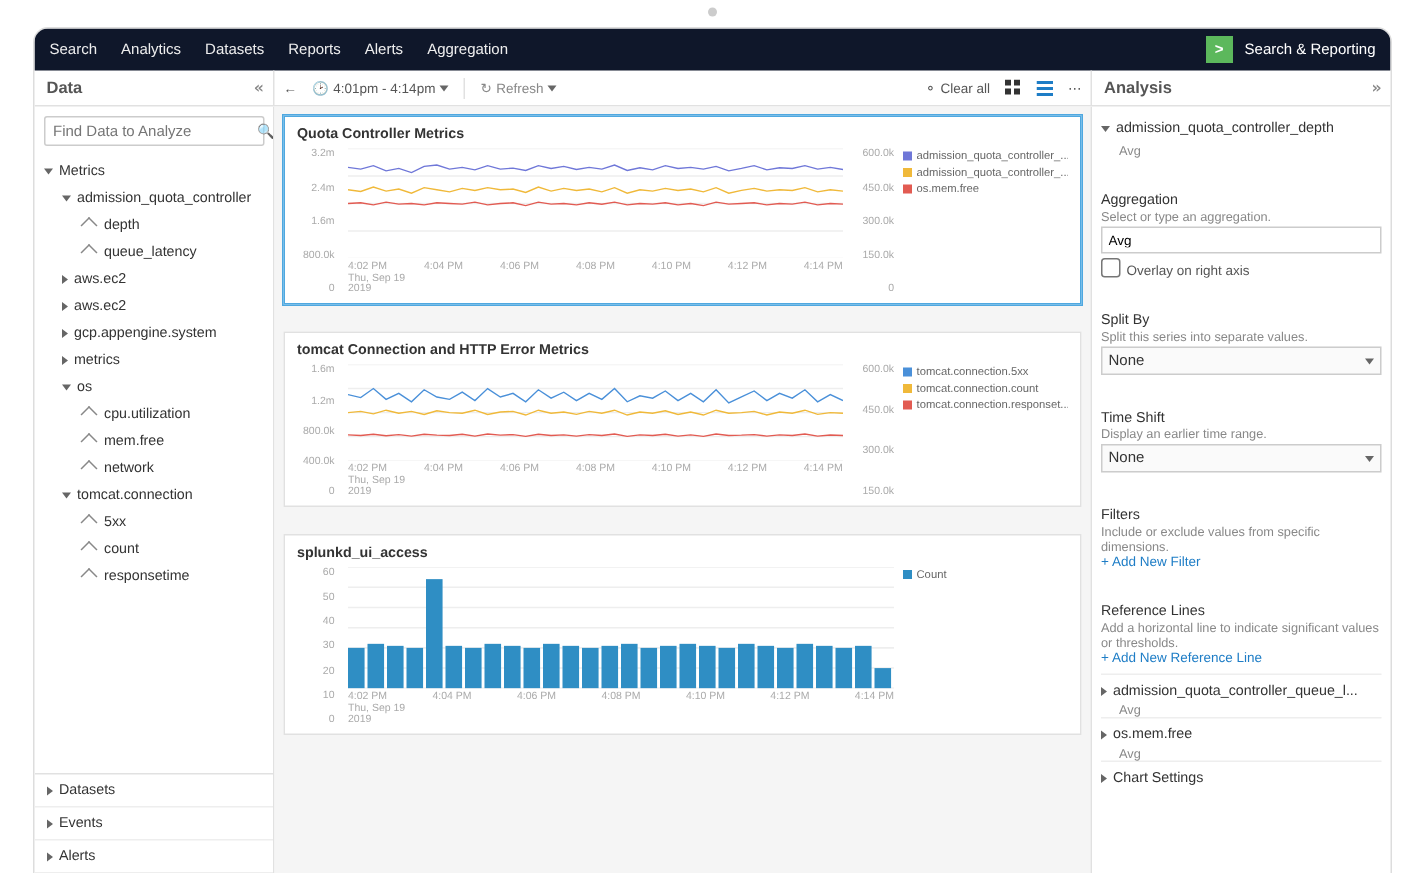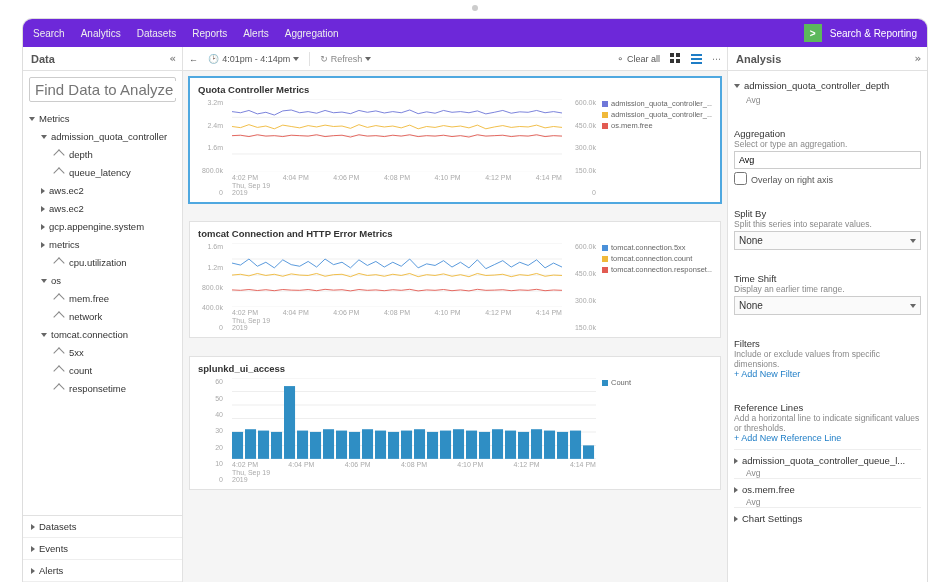--- a/index.html
+++ b/index.html
@@ -1,39 +1,39 @@
 <!DOCTYPE html>
 <html><head>
 <meta charset="utf-8">
 <style>
   * { box-sizing: border-box; margin: 0; padding: 0; }
   html, body { width: 950px; height: 582px; font-family: Arial, Helvetica, sans-serif; font-size: 10px; color: #333; background: #fff; overflow: hidden; }
   .camera-dot { position: absolute; top: 5px; left: 50%; transform: translateX(-50%); width: 6px; height: 6px; border-radius: 50%; background: #ccc; }
   .frame { position: absolute; top: 18px; left: 22px; right: 22px; bottom: 0; border: 1px solid #ddd; border-bottom: none; border-radius: 10px 10px 0 0; overflow: hidden; background: #fff; display: flex; flex-direction: column; }
   
-  .topnav { background: #6d28d9; color: #eee; height: 28px; display: flex; align-items: center; padding: 0 10px; font-size: 10px; justify-content: space-between; }
+  .topnav { background: #0f172a; color: #eee; height: 28px; display: flex; align-items: center; padding: 0 10px; font-size: 10px; justify-content: space-between; }
   .topnav-left { display: flex; gap: 16px; }
   .topnav-left span { cursor: pointer; }
   .topnav-right { display: flex; align-items: center; gap: 8px; }
   .logo { width: 18px; height: 18px; background: #5cb85c; display: flex; align-items: center; justify-content: center; color: #fff; font-weight: bold; }
   .sr-label { color: #fff; }
   
   .subbar { height: 24px; border-bottom: 1px solid #e1e1e1; display: flex; align-items: stretch; font-size: 9px; color: #555; }
   .sub-left { width: 160px; border-right: 1px solid #e1e1e1; display: flex; align-items: center; justify-content: space-between; padding: 0 8px; font-weight: bold; font-size: 11px; }
   .sub-mid { flex: 1; display: flex; align-items: center; padding: 0 6px; gap: 10px; }
   .sub-mid .divider { width: 1px; height: 14px; background: #e1e1e1; }
   .sub-analysis { width: 200px; border-left: 1px solid #e1e1e1; display: flex; align-items: center; justify-content: space-between; padding: 0 8px; font-weight: bold; font-size: 11px; }
   .icon-btn { display: inline-flex; align-items: center; gap: 3px; color: #555; cursor: pointer; }
   .muted { color: #888; }
   
   .main { flex: 1; display: flex; overflow: hidden; }
   .sidebar { width: 160px; border-right: 1px solid #e1e1e1; display: flex; flex-direction: column; overflow-y: auto; font-size: 9.5px; }
   .search-wrap { padding: 6px; }
   .search-box { display: flex; align-items: center; border: 1px solid #ccc; border-radius: 2px; padding: 3px 5px; gap: 4px; }
-  .search-box input { border: none; outline: none; flex: 1; font-size: 15px; }
+  .search-box input { border: none; outline: none; flex: 1; font-size: 10px; }
   .tree { padding: 2px 0 4px 0; }
   .tree-row { display: flex; align-items: center; padding: 2px 6px 2px 6px; gap: 4px; cursor: pointer; white-space: nowrap; overflow: hidden; text-overflow: ellipsis; line-height: 14px; }
   .indent-1 { padding-left: 18px; }
   .indent-2 { padding-left: 32px; }
   .bottom-sections { border-top: 1px solid #e1e1e1; }
   .sec-row { padding: 5px 8px; border-bottom: 1px solid #eee; display: flex; align-items: center; gap: 4px; color: #333; cursor: pointer; }
   
   .center { flex: 1; background: #f5f5f5; padding: 6px; overflow-y: auto; display: flex; flex-direction: column; gap: 18px; }
   .panel { background: #fff; border: 1px solid #e1e1e1; padding: 6px 8px; }
   .panel.sel { border: 1px solid #4fa8e0; box-shadow: 0 0 0 1px #4fa8e0; }
@@ -171,27 +171,27 @@
               <span>aws.ec2</span>
             </div>
             <div class="tree-row indent-1">
               <span class="chev right"></span>
               <span>gcp.appengine.system</span>
             </div>
             <div class="tree-row indent-1">
               <span class="chev right"></span>
               <span>metrics</span>
             </div>
-            <div class="tree-row indent-2">
-              <span class="tag-icon"></span>
-              <span>cpu.utilization</span>
-            </div>
             <div class="tree-row indent-1">
               <span class="chev down"></span>
               <span>os</span>
+            </div>
+            <div class="tree-row indent-2">
+              <span class="tag-icon"></span>
+              <span>cpu.utilization</span>
             </div>
             <div class="tree-row indent-2">
               <span class="tag-icon"></span>
               <span>mem.free</span>
             </div>
             <div class="tree-row indent-2">
               <span class="tag-icon"></span>
               <span>network</span>
             </div>
             <div class="tree-row indent-1">

